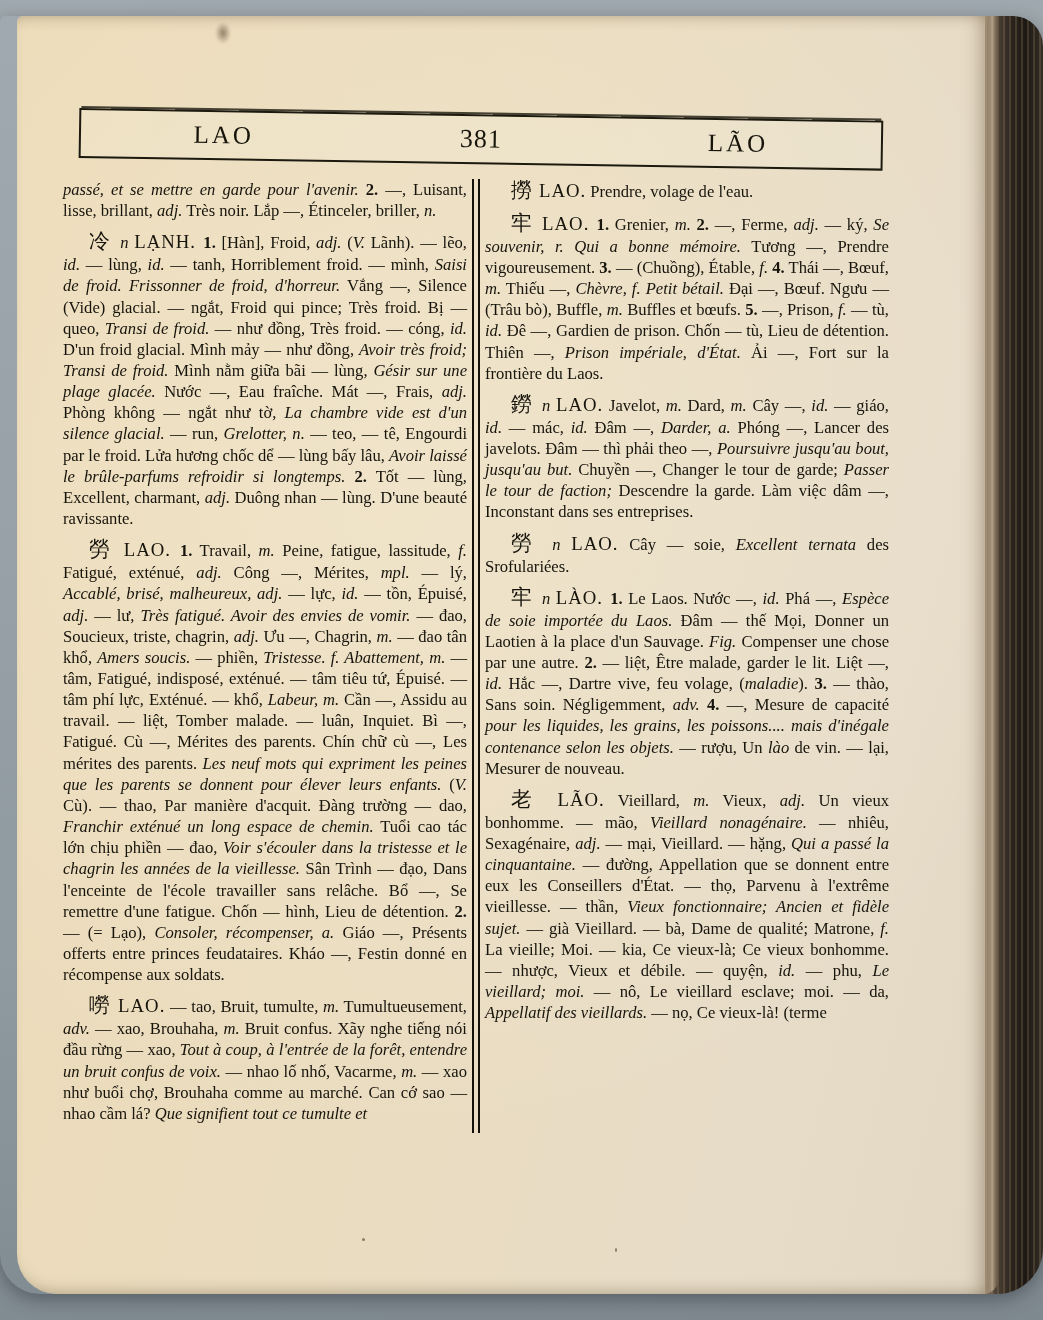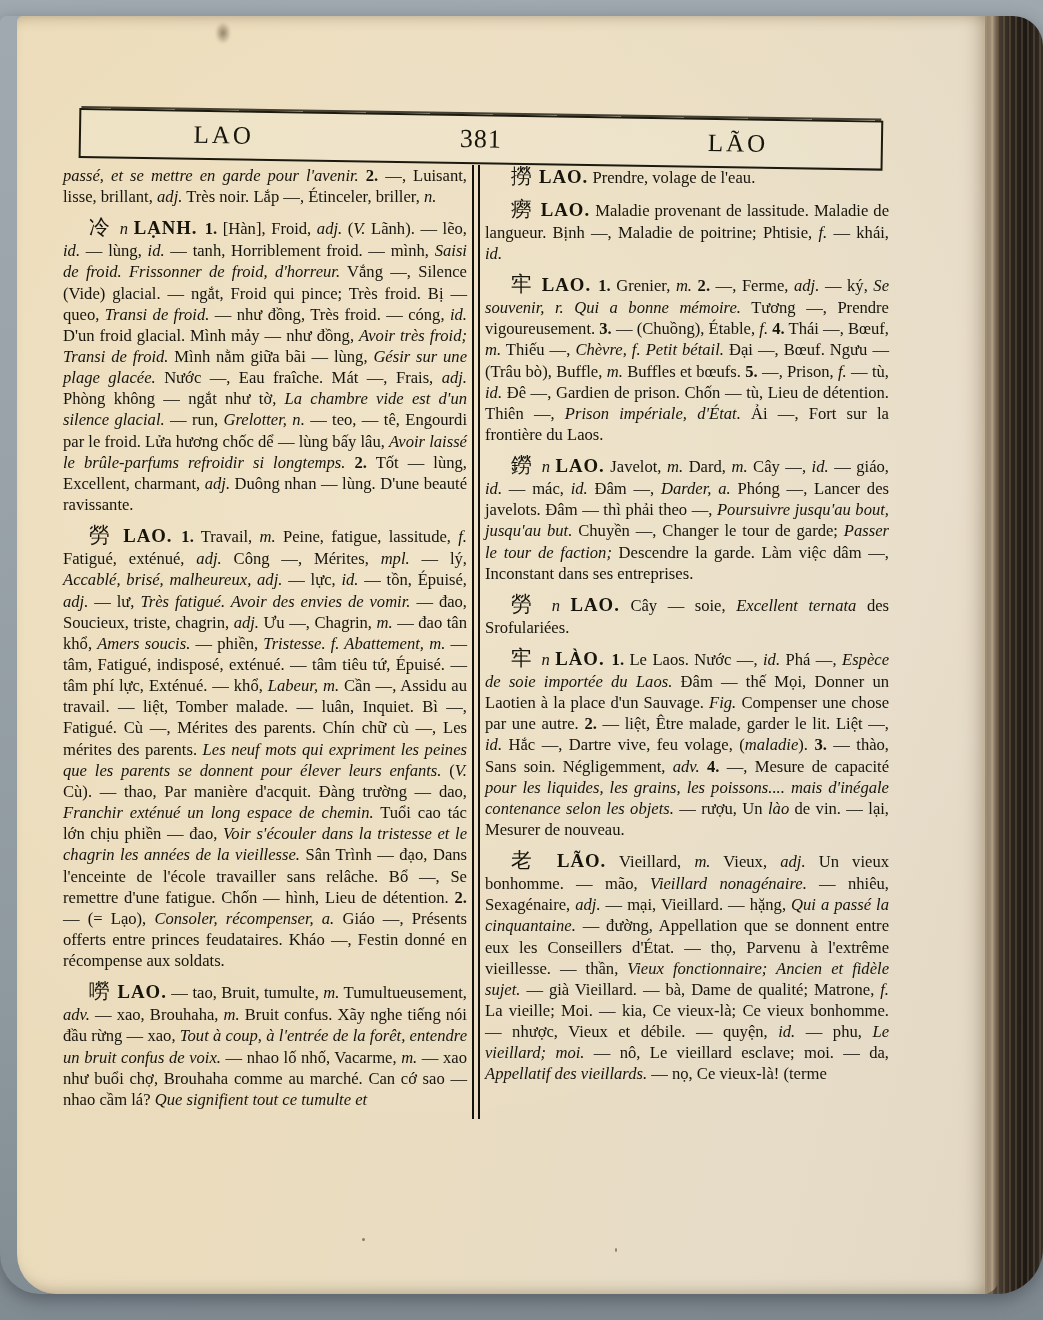--- a/index.html
+++ b/index.html
@@ -50,34 +50,34 @@
     display:flex;align-items:center;
     box-shadow:0 -4px 0 -2px rgba(28,25,15,.8);
   }
   .header-box .hw{
     color:#17140c;font-size:25px;letter-spacing:3px;
     flex:1;text-align:center;
   }
   .header-box .hw.num{flex:0.8;font-size:26px;letter-spacing:1px;}
   
   .cols{
-    position:absolute;left:46px;top:149px;width:834px;display:flex;
+    position:absolute;left:46px;top:163px;width:834px;display:flex;
     color:#17140c;
   }
   .col{width:404px;font-size:16.6px;line-height:1.275;text-align:justify;}
   .divider{
     width:2px;margin-left:5px;margin-right:5px;
     border-left:2px solid #14110a;border-right:2px solid #14110a;
     padding:0 1px;background:transparent;align-self:stretch;
   }
   .para{margin:0 0 9px 0;}
   .para.ind{text-indent:26px;}
   .sg-i{font-style:italic;}
   .sg-b{font-weight:700;}
-  .sg-h{font-weight:700;font-size:1.13em;letter-spacing:1px;}
+  .sg-h{font-weight:400;font-size:1.13em;letter-spacing:1px;}
   .sg-c{font-size:1.25em;line-height:1;letter-spacing:1px;}
 </style>
 </head>
 <body>
 
 <div class="book">
   <div class="paper">
     <div class="smudge"></div>
     <div class="speck" style="left:345px;top:1222px;"></div>
     <div class="speck" style="left:598px;top:1232px;width:2px;height:4px;"></div>
@@ -91,21 +91,20 @@
     <div class="cols">
       <div class="col">
           <p class="para"><span class="sg-i">passé, et se mettre en garde pour l'avenir. </span><span class="sg-b">2.</span><span class="sg-r"> —, Luisant, lisse, brillant, </span><span class="sg-i">adj.</span><span class="sg-r"> Très noir. Lắp —, Étinceler, briller, </span><span class="sg-i">n.</span></p>
           <p class="para ind"><span class="sg-c">冷 </span><span class="sg-i">n </span><span class="sg-h">LẠNH. </span><span class="sg-b">1.</span><span class="sg-r"> [Hàn], Froid, </span><span class="sg-i">adj.</span><span class="sg-r"> (</span><span class="sg-i">V.</span><span class="sg-r"> Lãnh). — lẽo, </span><span class="sg-i">id.</span><span class="sg-r"> — lùng, </span><span class="sg-i">id.</span><span class="sg-r"> — tanh, Horriblement froid. — mình, </span><span class="sg-i">Saisi de froid. Frissonner de froid, d'horreur.</span><span class="sg-r"> Vắng —, Silence (Vide) glacial. — ngắt, Froid qui pince; Très froid. Bị — queo, </span><span class="sg-i">Transi de froid.</span><span class="sg-r"> — như đồng, Très froid. — cóng, </span><span class="sg-i">id.</span><span class="sg-r"> D'un froid glacial. Mình mảy — như đồng, </span><span class="sg-i">Avoir très froid; Transi de froid.</span><span class="sg-r"> Mình nằm giữa bãi — lùng, </span><span class="sg-i">Gésir sur une plage glacée.</span><span class="sg-r"> Nước —, Eau fraîche. Mát —, Frais, </span><span class="sg-i">adj.</span><span class="sg-r"> Phòng không — ngắt như tờ, </span><span class="sg-i">La chambre vide est d'un silence glacial.</span><span class="sg-r"> — run, </span><span class="sg-i">Grelotter, n.</span><span class="sg-r"> — teo, — tê, Engourdi par le froid. Lửa hương chốc dể — lùng bấy lâu, </span><span class="sg-i">Avoir laissé le brûle-parfums refroidir si longtemps.</span><span class="sg-b"> 2.</span><span class="sg-r"> Tốt — lùng, Excellent, charmant, </span><span class="sg-i">adj.</span><span class="sg-r"> Duông nhan — lùng. D'une beauté ravissante.</span></p>
           <p class="para ind"><span class="sg-c">勞 </span><span class="sg-h">LAO. </span><span class="sg-b">1.</span><span class="sg-r"> Travail, </span><span class="sg-i">m.</span><span class="sg-r"> Peine, fatigue, lassitude, </span><span class="sg-i">f.</span><span class="sg-r"> Fatigué, exténué, </span><span class="sg-i">adj.</span><span class="sg-r"> Công —, Mérites, </span><span class="sg-i">mpl.</span><span class="sg-r"> — lý, </span><span class="sg-i">Accablé, brisé, malheureux, adj.</span><span class="sg-r"> — lực, </span><span class="sg-i">id.</span><span class="sg-r"> — tồn, Épuisé, </span><span class="sg-i">adj.</span><span class="sg-r"> — lư, </span><span class="sg-i">Très fatigué. Avoir des envies de vomir.</span><span class="sg-r"> — đao, Soucieux, triste, chagrin, </span><span class="sg-i">adj.</span><span class="sg-r"> Ưu —, Chagrin, </span><span class="sg-i">m.</span><span class="sg-r"> — đao tân khổ, </span><span class="sg-i">Amers soucis.</span><span class="sg-r"> — phiền, </span><span class="sg-i">Tristesse. f. Abattement, m.</span><span class="sg-r"> — tâm, Fatigué, indisposé, exténué. — tâm tiêu tứ, Épuisé. — tâm phí lực, Exténué. — khổ, </span><span class="sg-i">Labeur, m.</span><span class="sg-r"> Cần —, Assidu au travail. — liệt, Tomber malade. — luân, Inquiet. Bì —, Fatigué. Cù —, Mérites des parents. Chín chữ cù —, Les mérites des parents. </span><span class="sg-i">Les neuf mots qui expriment les peines que les parents se donnent pour élever leurs enfants.</span><span class="sg-r"> (</span><span class="sg-i">V.</span><span class="sg-r"> Cù). — thao, Par manière d'acquit. Đàng trường — dao, </span><span class="sg-i">Franchir exténué un long espace de chemin.</span><span class="sg-r"> Tuổi cao tác lớn chịu phiền — đao, </span><span class="sg-i">Voir s'écouler dans la tristesse et le chagrin les années de la vieillesse.</span><span class="sg-r"> Sân Trình — đạo, Dans l'enceinte de l'école travailler sans relâche. Bổ —, Se remettre d'une fatigue. Chốn — hình, Lieu de détention. </span><span class="sg-b">2.</span><span class="sg-r"> — (= Lạo), </span><span class="sg-i">Consoler, récompenser, a.</span><span class="sg-r"> Giáo —, Présents offerts entre princes feudataires. Kháo —, Festin donné en récompense aux soldats.</span></p>
           <p class="para ind"><span class="sg-c">嘮 </span><span class="sg-h">LAO.</span><span class="sg-r"> — tao, Bruit, tumulte, </span><span class="sg-i">m.</span><span class="sg-r"> Tumultueusement, </span><span class="sg-i">adv.</span><span class="sg-r"> — xao, Brouhaha, </span><span class="sg-i">m.</span><span class="sg-r"> Bruit confus. Xãy nghe tiếng nói đầu rừng — xao, </span><span class="sg-i">Tout à coup, à l'entrée de la forêt, entendre un bruit confus de voix.</span><span class="sg-r"> — nhao lố nhố, Vacarme, </span><span class="sg-i">m.</span><span class="sg-r"> — xao như buổi chợ, Brouhaha comme au marché. Can cớ sao — nhao cầm lá? </span><span class="sg-i">Que signifient tout ce tumulte et</span></p>
         </div>
       <div class="divider"></div>
       <div class="col">
           <p class="para ind"><span class="sg-c">撈 </span><span class="sg-h">LAO.</span><span class="sg-r"> Prendre, volage de l'eau.</span></p>
-          <p class="para ind"><span class="sg-c">癆 </span><span class="sg-h">LAO.</span><span class="sg-r"> Maladie provenant de lassitude. Maladie de langueur. Bịnh —, Maladie de poitrine; Phtisie, </span><span class="sg-i">f.</span><span class="sg-r"> — khái, </span><span class="sg-i">id.</span></p>
           <p class="para ind"><span class="sg-c">牢 </span><span class="sg-h">LAO. </span><span class="sg-b">1.</span><span class="sg-r"> Grenier, </span><span class="sg-i">m.</span><span class="sg-b"> 2.</span><span class="sg-r"> —, Ferme, </span><span class="sg-i">adj.</span><span class="sg-r"> — ký, </span><span class="sg-i">Se souvenir, r. Qui a bonne mémoire.</span><span class="sg-r"> Tương —, Prendre vigoureusement. </span><span class="sg-b">3.</span><span class="sg-r"> — (Chuồng), Étable, </span><span class="sg-i">f.</span><span class="sg-b"> 4.</span><span class="sg-r"> Thái —, Bœuf, </span><span class="sg-i">m.</span><span class="sg-r"> Thiếu —, </span><span class="sg-i">Chèvre, f. Petit bétail.</span><span class="sg-r"> Đại —, Bœuf. Ngưu — (Trâu bò), Buffle, </span><span class="sg-i">m.</span><span class="sg-r"> Buffles et bœufs. </span><span class="sg-b">5.</span><span class="sg-r"> —, Prison, </span><span class="sg-i">f.</span><span class="sg-r"> — tù, </span><span class="sg-i">id.</span><span class="sg-r"> Đê —, Gardien de prison. Chốn — tù, Lieu de détention. Thiên —, </span><span class="sg-i">Prison impériale, d'État.</span><span class="sg-r"> Ải —, Fort sur la frontière du Laos.</span></p>
           <p class="para ind"><span class="sg-c">鐒 </span><span class="sg-i">n </span><span class="sg-h">LAO.</span><span class="sg-r"> Javelot, </span><span class="sg-i">m.</span><span class="sg-r"> Dard, </span><span class="sg-i">m.</span><span class="sg-r"> Cây —, </span><span class="sg-i">id.</span><span class="sg-r"> — giáo, </span><span class="sg-i">id.</span><span class="sg-r"> — mác, </span><span class="sg-i">id.</span><span class="sg-r"> Đâm —, </span><span class="sg-i">Darder, a.</span><span class="sg-r"> Phóng —, Lancer des javelots. Đâm — thì phải theo —, </span><span class="sg-i">Poursuivre jusqu'au bout, jusqu'au but.</span><span class="sg-r"> Chuyền —, Changer le tour de garde; </span><span class="sg-i">Passer le tour de faction;</span><span class="sg-r"> Descendre la garde. Làm việc dâm —, Inconstant dans ses entreprises.</span></p>
           <p class="para ind"><span class="sg-c">勞 </span><span class="sg-i">n </span><span class="sg-h">LAO.</span><span class="sg-r"> Cây — soie, </span><span class="sg-i">Excellent ternata</span><span class="sg-r"> des Srofulariées.</span></p>
           <p class="para ind"><span class="sg-c">牢 </span><span class="sg-i">n </span><span class="sg-h">LÀO. </span><span class="sg-b">1.</span><span class="sg-r"> Le Laos. Nước —, </span><span class="sg-i">id.</span><span class="sg-r"> Phá —, </span><span class="sg-i">Espèce de soie importée du Laos.</span><span class="sg-r"> Đâm — thế Mọi, Donner un Laotien à la place d'un Sauvage. </span><span class="sg-i">Fig.</span><span class="sg-r"> Compenser une chose par une autre. </span><span class="sg-b">2.</span><span class="sg-r"> — liệt, Être malade, garder le lit. Liệt —, </span><span class="sg-i">id.</span><span class="sg-r"> Hắc —, Dartre vive, feu volage, (</span><span class="sg-i">maladie</span><span class="sg-r">). </span><span class="sg-b">3.</span><span class="sg-r"> — thào, Sans soin. Négligemment, </span><span class="sg-i">adv.</span><span class="sg-b"> 4.</span><span class="sg-r"> —, Mesure de capacité </span><span class="sg-i">pour les liquides, les grains, les poissons.... mais d'inégale contenance selon les objets.</span><span class="sg-r"> — rượu, Un </span><span class="sg-i">lào</span><span class="sg-r"> de vin. — lại, Mesurer de nouveau.</span></p>
           <p class="para ind"><span class="sg-c">老 </span><span class="sg-h">LÃO.</span><span class="sg-r"> Vieillard, </span><span class="sg-i">m.</span><span class="sg-r"> Vieux, </span><span class="sg-i">adj.</span><span class="sg-r"> Un vieux bonhomme. — mão, </span><span class="sg-i">Vieillard nonagénaire.</span><span class="sg-r"> — nhiêu, Sexagénaire, </span><span class="sg-i">adj.</span><span class="sg-r"> — mại, Vieillard. — hặng, </span><span class="sg-i">Qui a passé la cinquantaine.</span><span class="sg-r"> — đường, Appellation que se donnent entre eux les Conseillers d'État. — thọ, Parvenu à l'extrême vieillesse. — thần, </span><span class="sg-i">Vieux fonctionnaire; Ancien et fidèle sujet.</span><span class="sg-r"> — già Vieillard. — bà, Dame de qualité; Matrone, </span><span class="sg-i">f.</span><span class="sg-r"> La vieille; Moi. — kia, Ce vieux-là; Ce vieux bonhomme. — nhược, Vieux et débile. — quyện, </span><span class="sg-i">id.</span><span class="sg-r"> — phu, </span><span class="sg-i">Le vieillard; moi.</span><span class="sg-r"> — nô, Le vieillard esclave; moi. — da, </span><span class="sg-i">Appellatif des vieillards.</span><span class="sg-r"> — nọ, Ce vieux-là! (terme</span></p>
         </div>
     </div>
   </div>
   <div class="book-edge">
     <div class="edge-highlight"></div>

